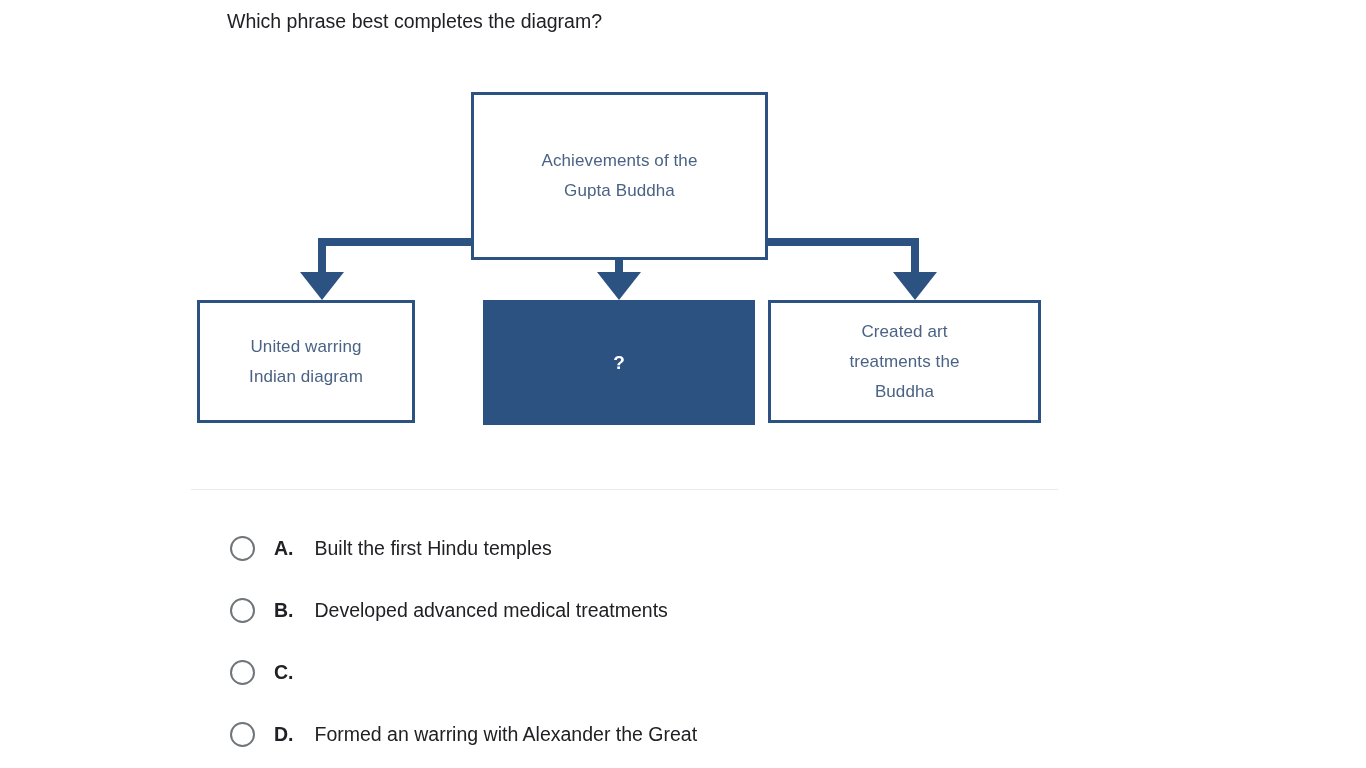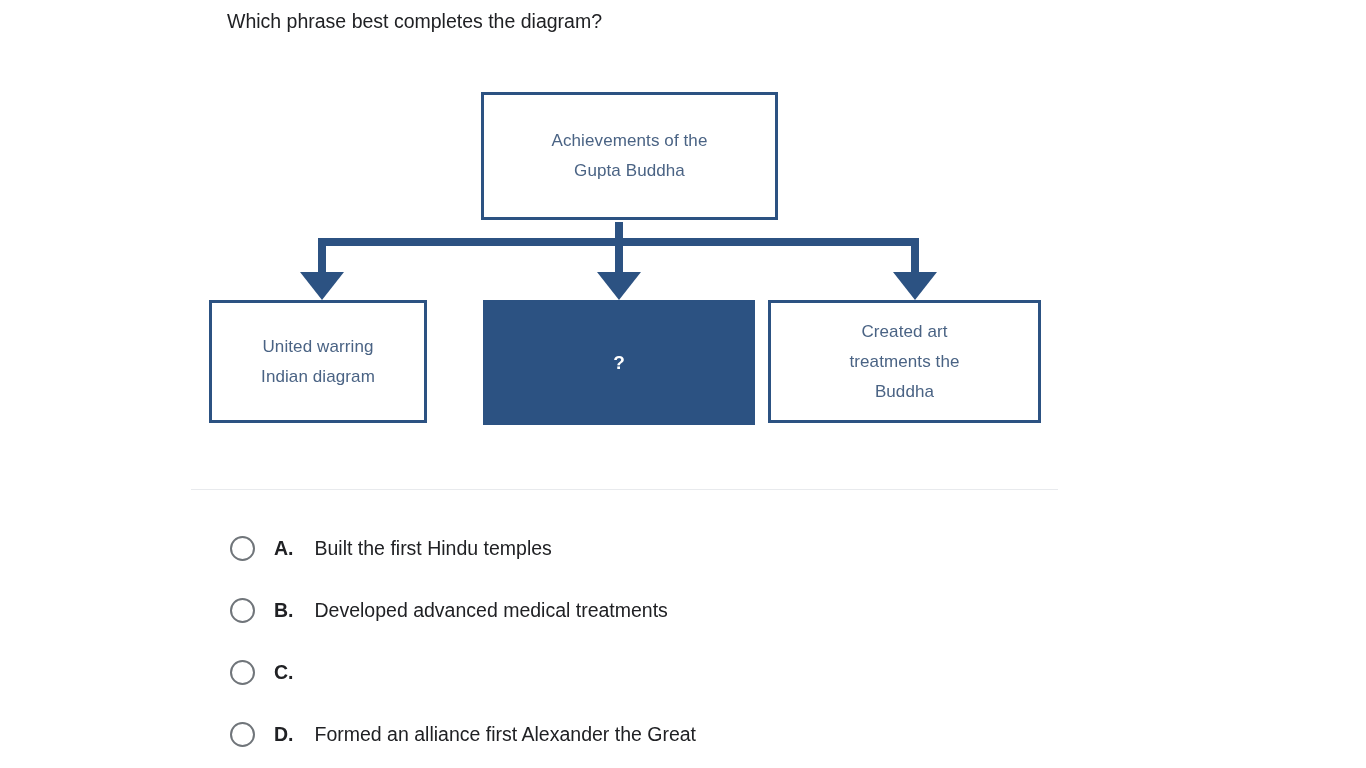--- a/index.html
+++ b/index.html
@@ -50,31 +50,30 @@
   }
   .node-label {
     font-size: 17px;
     line-height: 30px;
     color: #4a6384;
     letter-spacing: 0.1px;
     padding: 0 8px;
   }
 
   #node-root {
-    left: 481px;
+    left: 471px;
     top: 92px;
     width: 297px;
-    height: 128px;
+    height: 168px;
   }
   #node-left {
     left: 197px;
     top: 300px;
     width: 218px;
     height: 123px;
-    margin-left: 12px;
   }
   #node-middle {
     left: 483px;
     top: 300px;
     width: 272px;
     height: 125px;
     background: #2c5282;
     border-color: #2c5282;
   }
   #node-middle .node-label {
@@ -203,16 +202,16 @@
   </div>
 
   <div class="option-row">
     <div class="radio"></div>
     <div class="option-letter">C.</div>
   </div>
 
   <div class="option-row">
     <div class="radio"></div>
     <div class="option-letter">D.</div>
-    <div class="option-text">Formed an alliance first Alexander the Great</div>
+    <div class="option-text">Formed an warring with Alexander the Great</div>
   </div>
 
 </div>
 
 </body></html>

